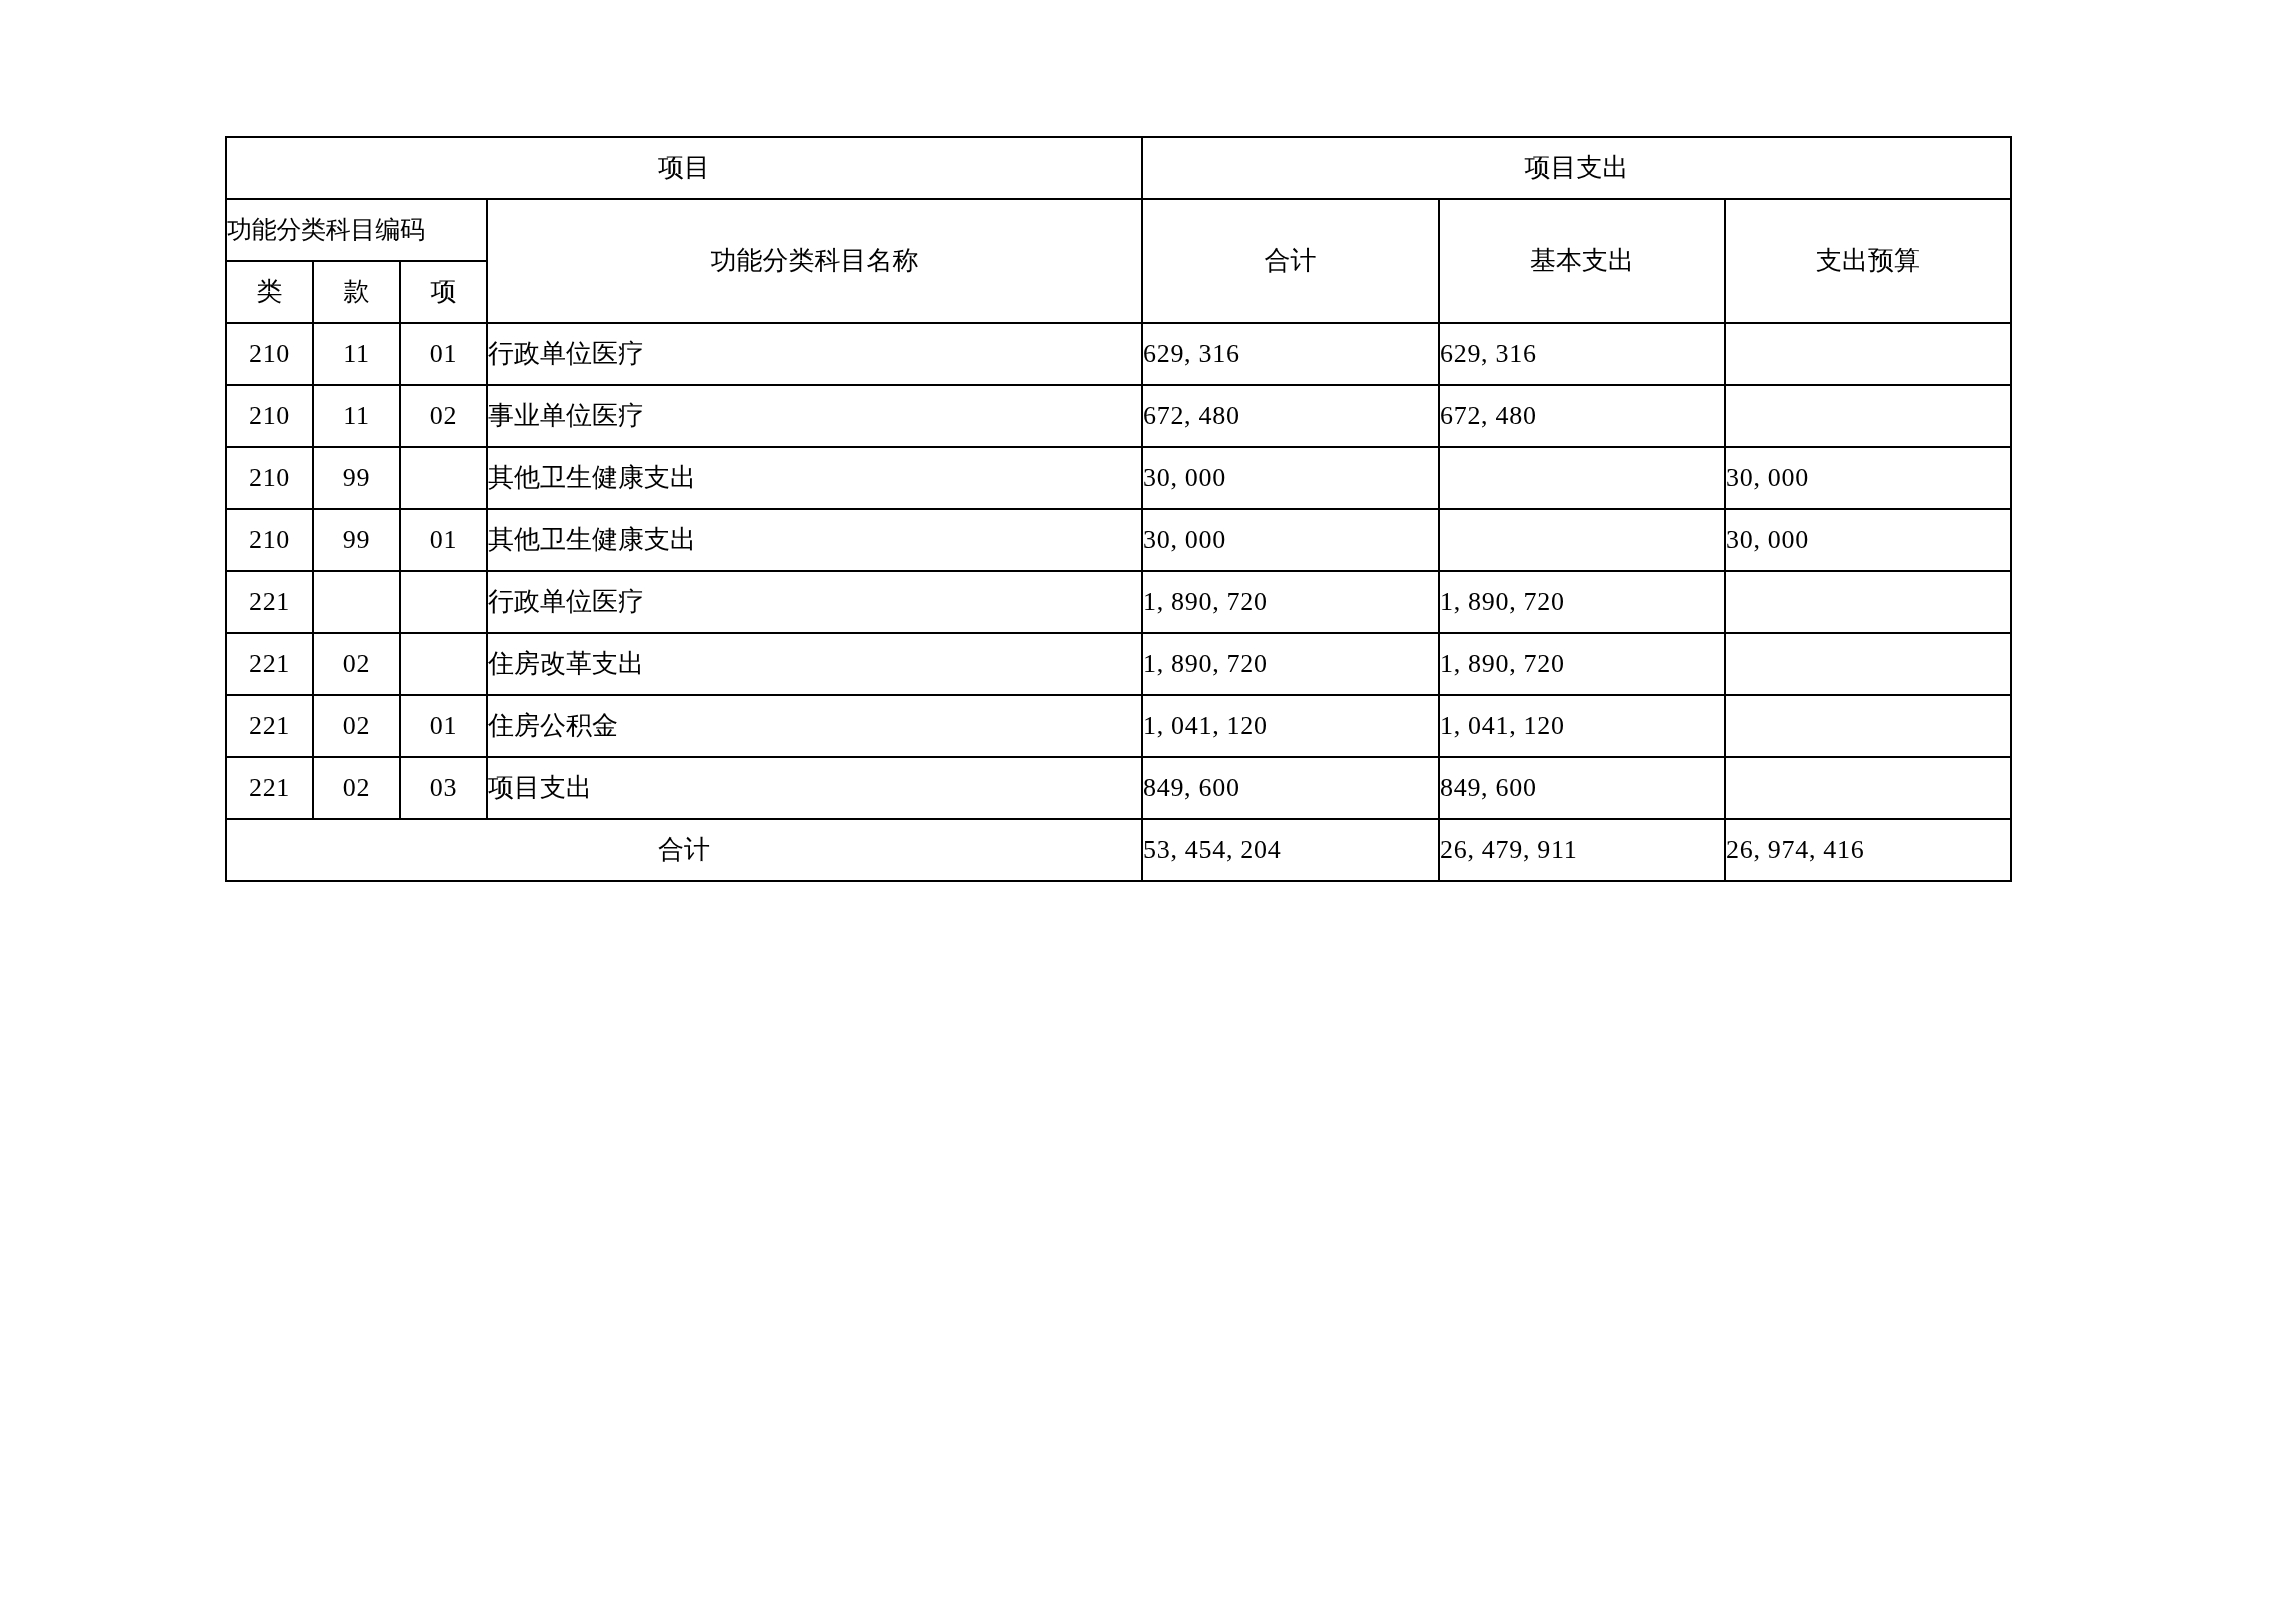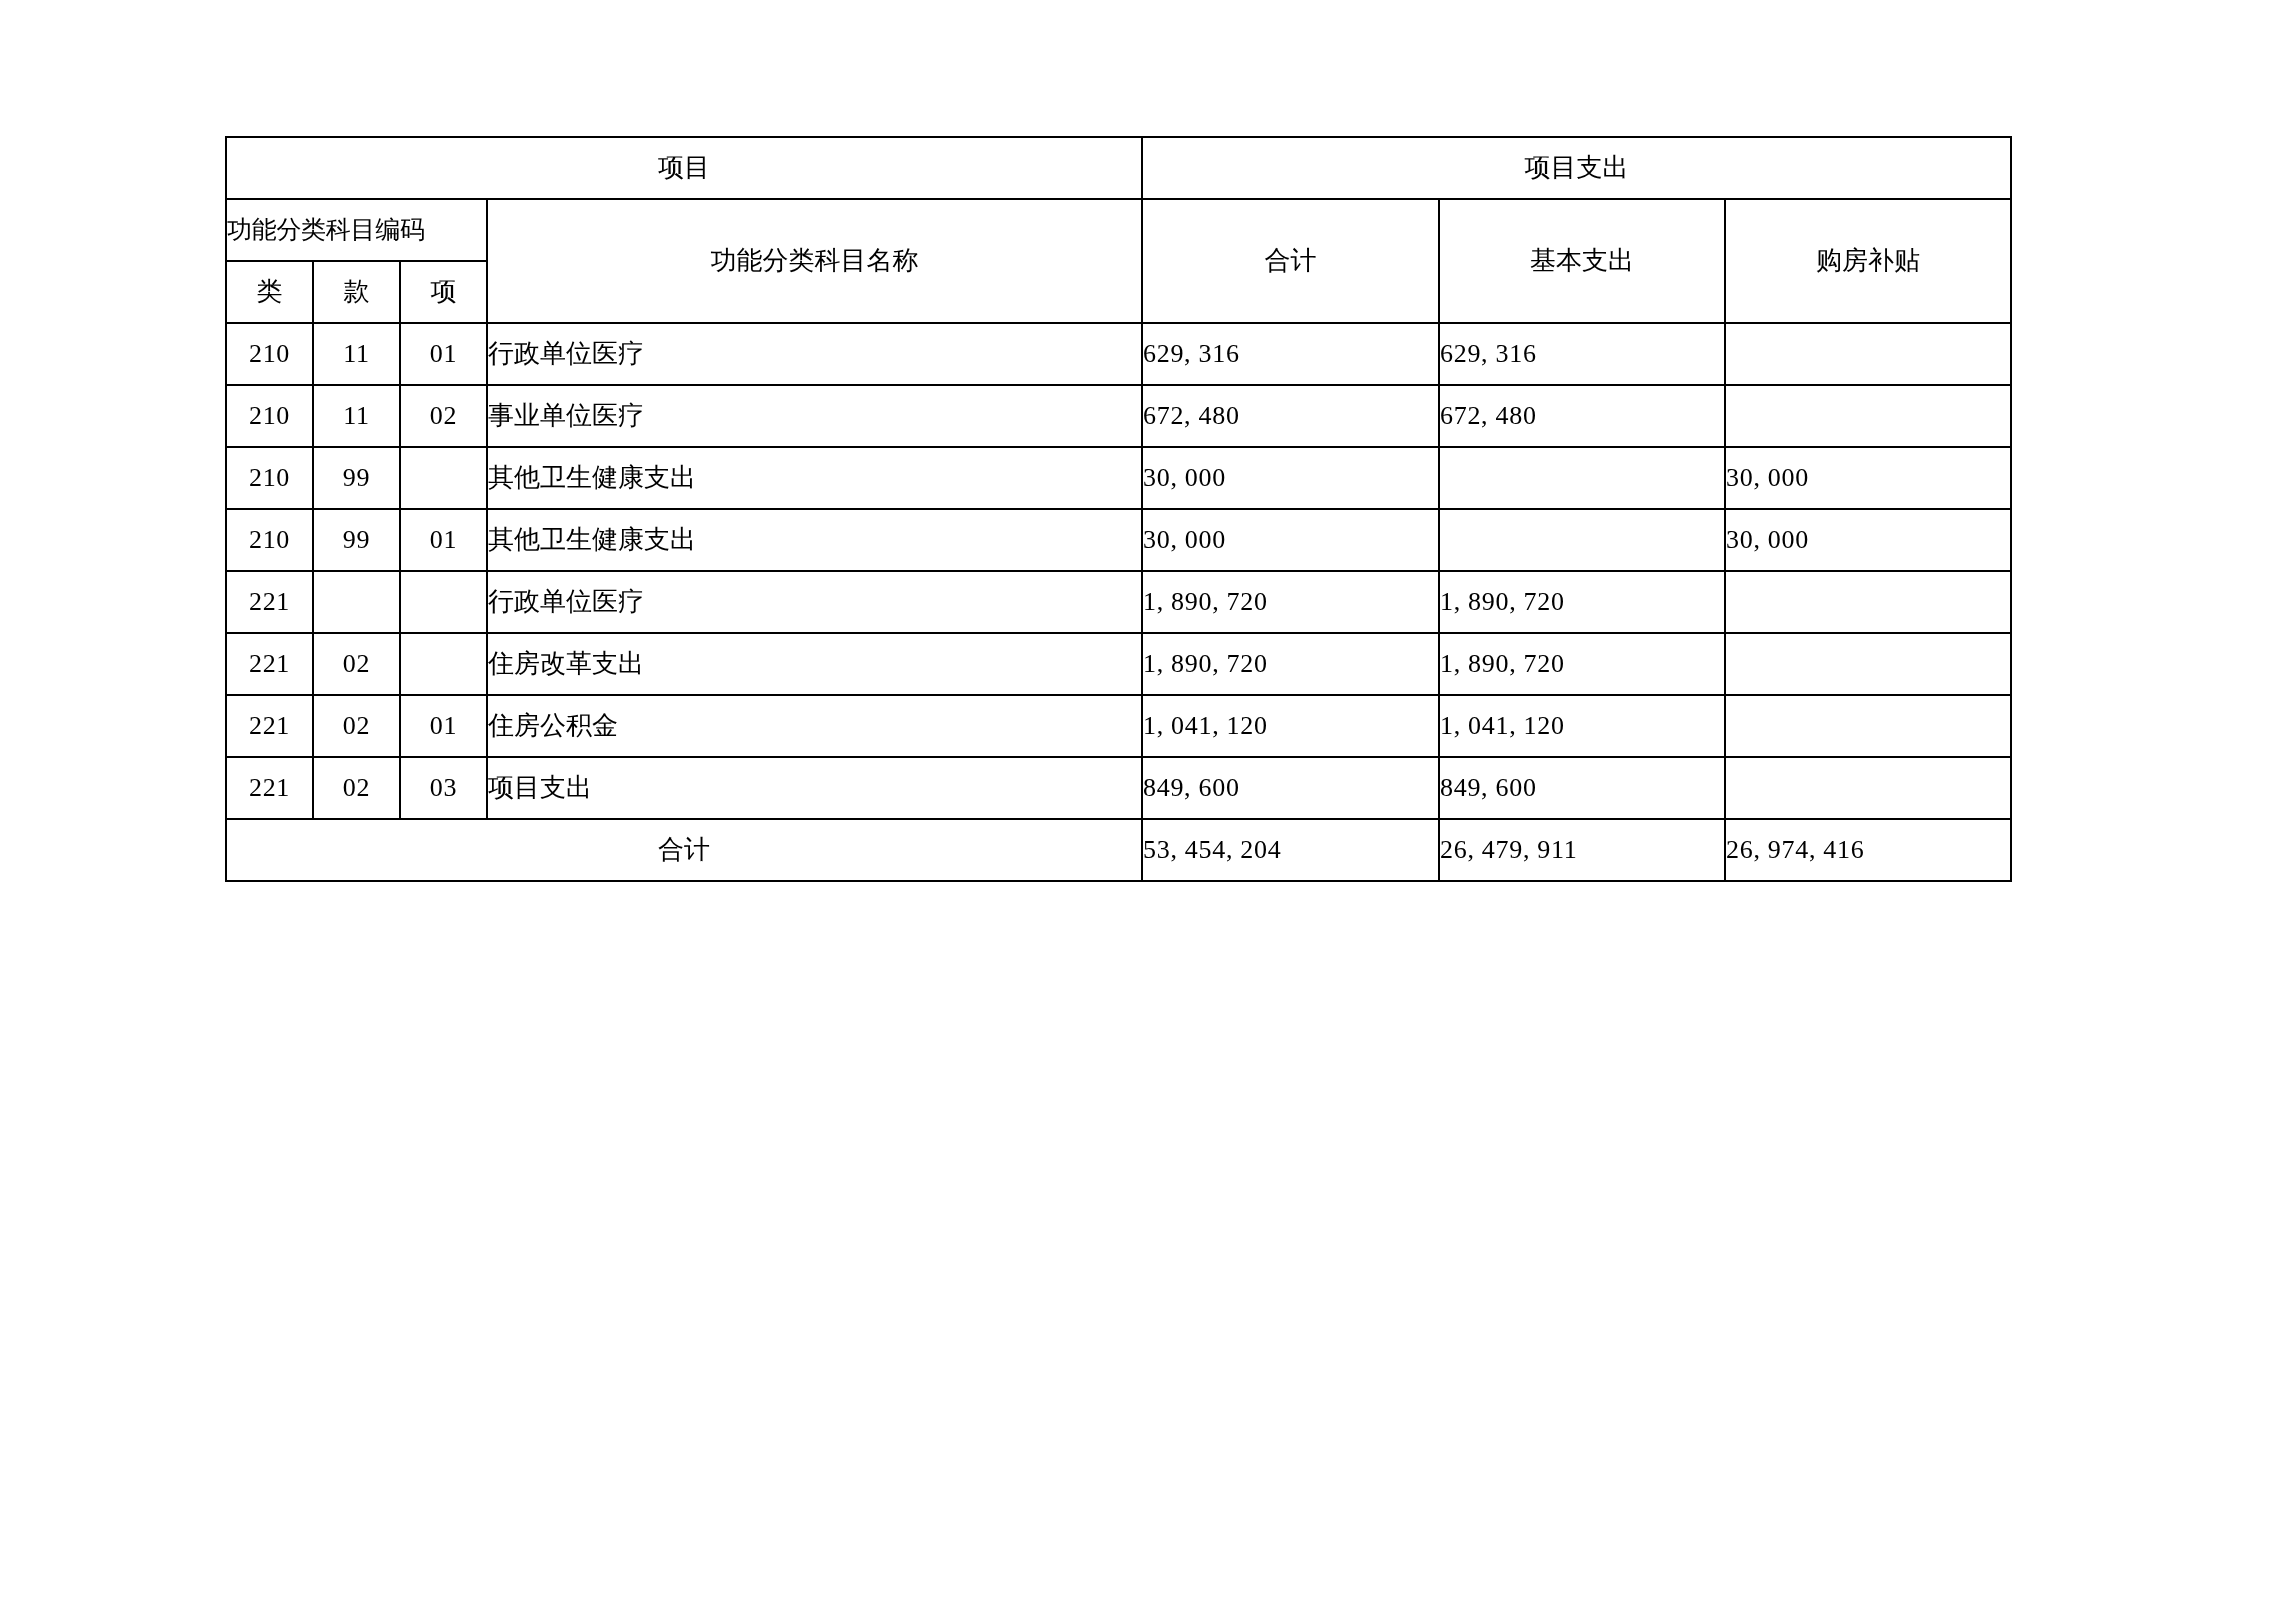--- a/index.html
+++ b/index.html
@@ -81,21 +81,21 @@
       <tr>
         <td class="hdr hdr-tall" colspan="4">项目</td>
         <td class="hdr hdr-tall" colspan="3">项目支出</td>
       </tr>
 
       <tr>
         <td class="code-hdr" colspan="3">功能分类科目编码</td>
         <td class="hdr" rowspan="2">功能分类科目名称</td>
         <td class="hdr" rowspan="2">合计</td>
         <td class="hdr" rowspan="2">基本支出</td>
-        <td class="hdr" rowspan="2">购房补贴</td>
+        <td class="hdr" rowspan="2">支出预算</td>
       </tr>
 
       <tr>
         <td class="hdr sub-hdr">类</td>
         <td class="hdr sub-hdr">款</td>
         <td class="hdr sub-hdr">项</td>
       </tr>
 
       <tr>
         <td class="center num row-cell">210</td>

